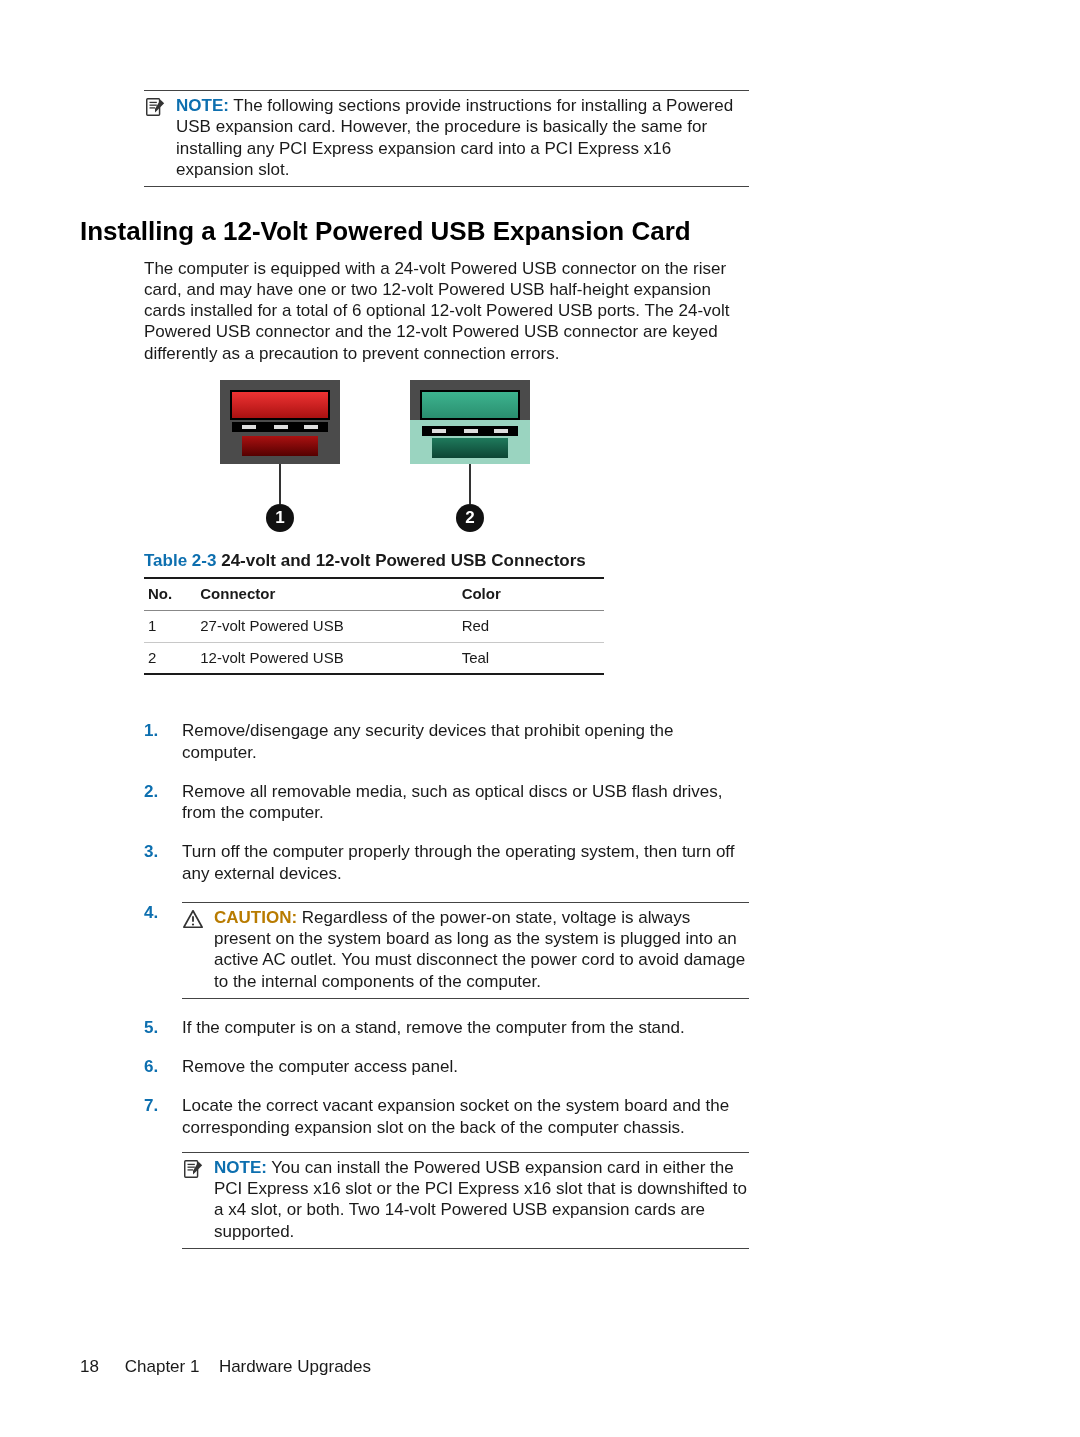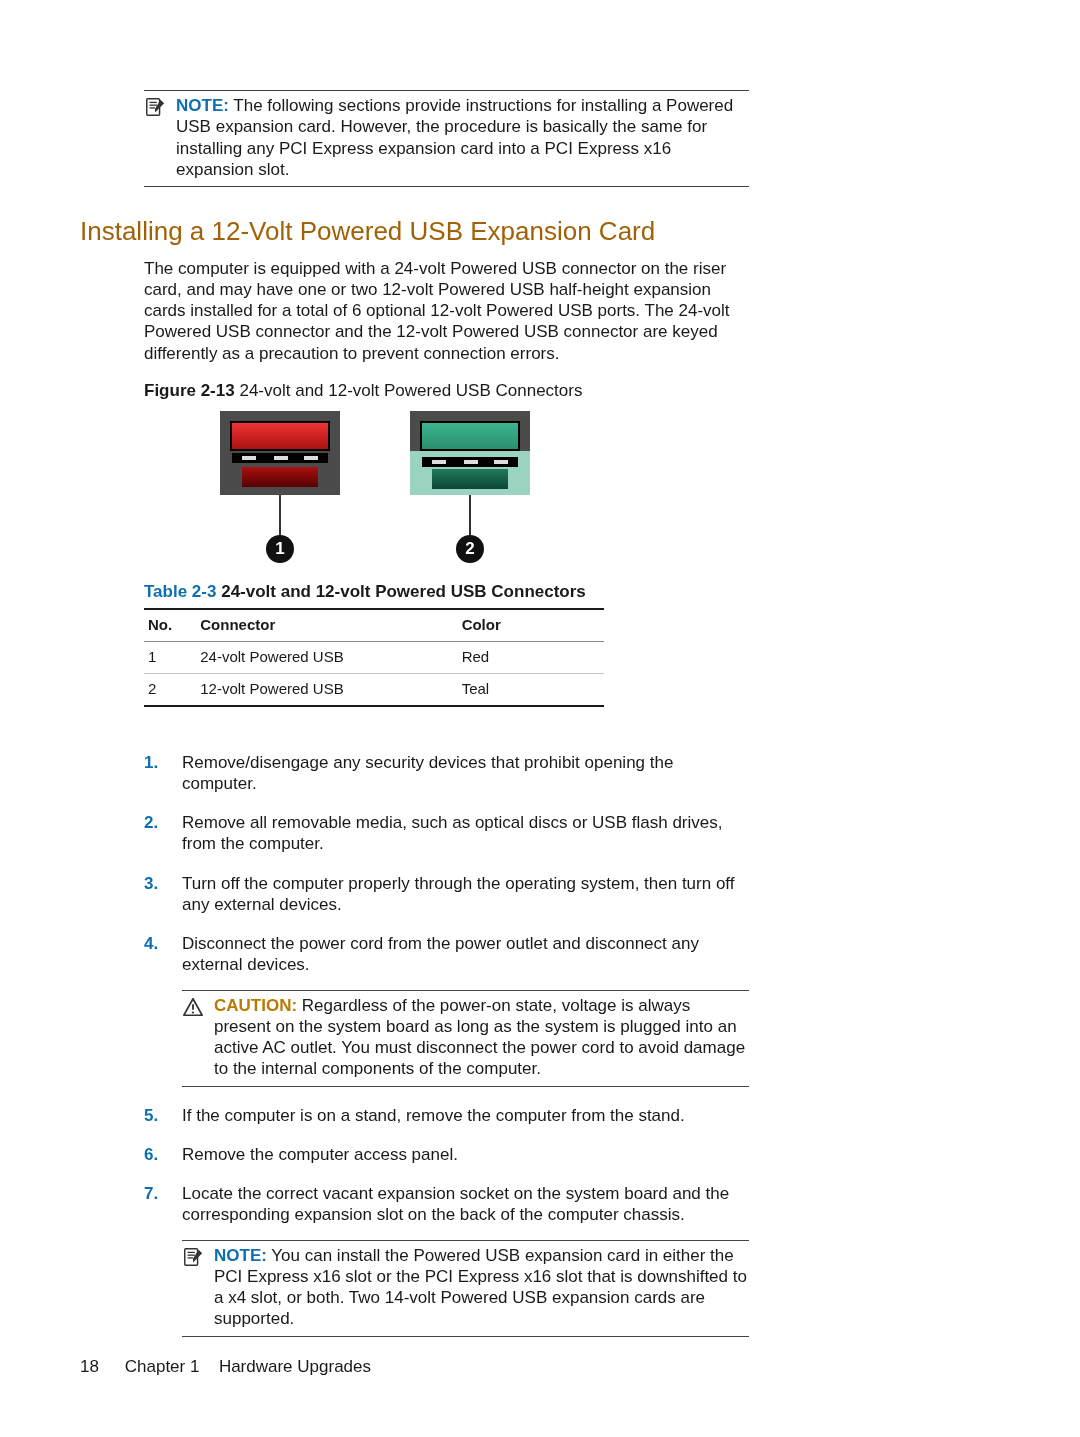--- a/index.html
+++ b/index.html
@@ -46,22 +46,22 @@
 
   
   .note-icon-svg { width: 22px; height: 22px; }
 
   
   .caution-icon-svg { width: 22px; height: 22px; }
 
   
   h2.section-title {
     font-size: 26px;
-    font-weight: normal;
-    color: #a16207;
+    font-weight: bold;
+    color: #000000;
     margin: 28px 0 10px 0;
   }
 
   .body-para {
     margin: 0 0 16px 64px;
   }
 
   
   .fig-caption {
     margin: 4px 0 10px 64px;
@@ -231,24 +231,20 @@
         <span class="callout-label">NOTE:</span>
         <span>The following sections provide instructions for installing a Powered USB expansion card. However, the procedure is basically the same for installing any PCI Express expansion card into a PCI Express x16 expansion slot.</span>
       </div>
     </div>
   </div>
 
   <h2 class="section-title">Installing a 12-Volt Powered USB Expansion Card</h2>
 
   <p class="body-para">The computer is equipped with a 24-volt Powered USB connector on the riser card, and may have one or two 12-volt Powered USB half-height expansion cards installed for a total of 6 optional 12-volt Powered USB ports. The 24-volt Powered USB connector and the 12-volt Powered USB connector are keyed differently as a precaution to prevent connection errors.</p>
 
-  <div class="fig-caption">
-    <span class="fig-label">Figure 2-13</span>
-    <span>24-volt and 12-volt Powered USB Connectors</span>
-  </div>
 
   <div class="figure-area">
     <div class="connector-block">
       <div class="conn-frame">
         <div class="conn-top red"></div>
         <div class="conn-mid">
             <span class="c2"></span>
           </div>
         <div class="conn-bot red"></div>
       </div>
@@ -285,38 +281,37 @@
     <thead>
       <tr>
         <th>No.</th>
         <th>Connector</th>
         <th>Color</th>
       </tr>
     </thead>
     <tbody>
       <tr>
         <td>1</td>
-        <td>24-volt Powered USB</td>
+        <td>27-volt Powered USB</td>
         <td>Red</td>
       </tr>
       <tr>
         <td>2</td>
         <td>12-volt Powered USB</td>
         <td>Teal</td>
       </tr>
     </tbody>
   </table>
 
 
   <ol class="steps">
     <li>Remove/disengage any security devices that prohibit opening the computer.</li>
     <li>Remove all removable media, such as optical discs or USB flash drives, from the computer.</li>
     <li>Turn off the computer properly through the operating system, then turn off any external devices.</li>
     <li>
-      <span>Disconnect the power cord from the power outlet and disconnect any external devices.</span>
       
       <div class="callout caution" style="margin-top:14px">
         <div class="callout-inner">
           <div class="callout-icon">
             <svg class="caution-icon-svg" viewBox="0 0 24 24">
               <path d="M12 3 L22 21 L2 21 Z" fill="none" stroke="#333" stroke-width="1.8" stroke-linejoin="round"></path>
               <line x1="12" y1="9" x2="12" y2="15" stroke="#333" stroke-width="2"></line>
               <circle cx="12" cy="18" r="1.2" fill="#333"></circle>
             </svg>
           </div>

